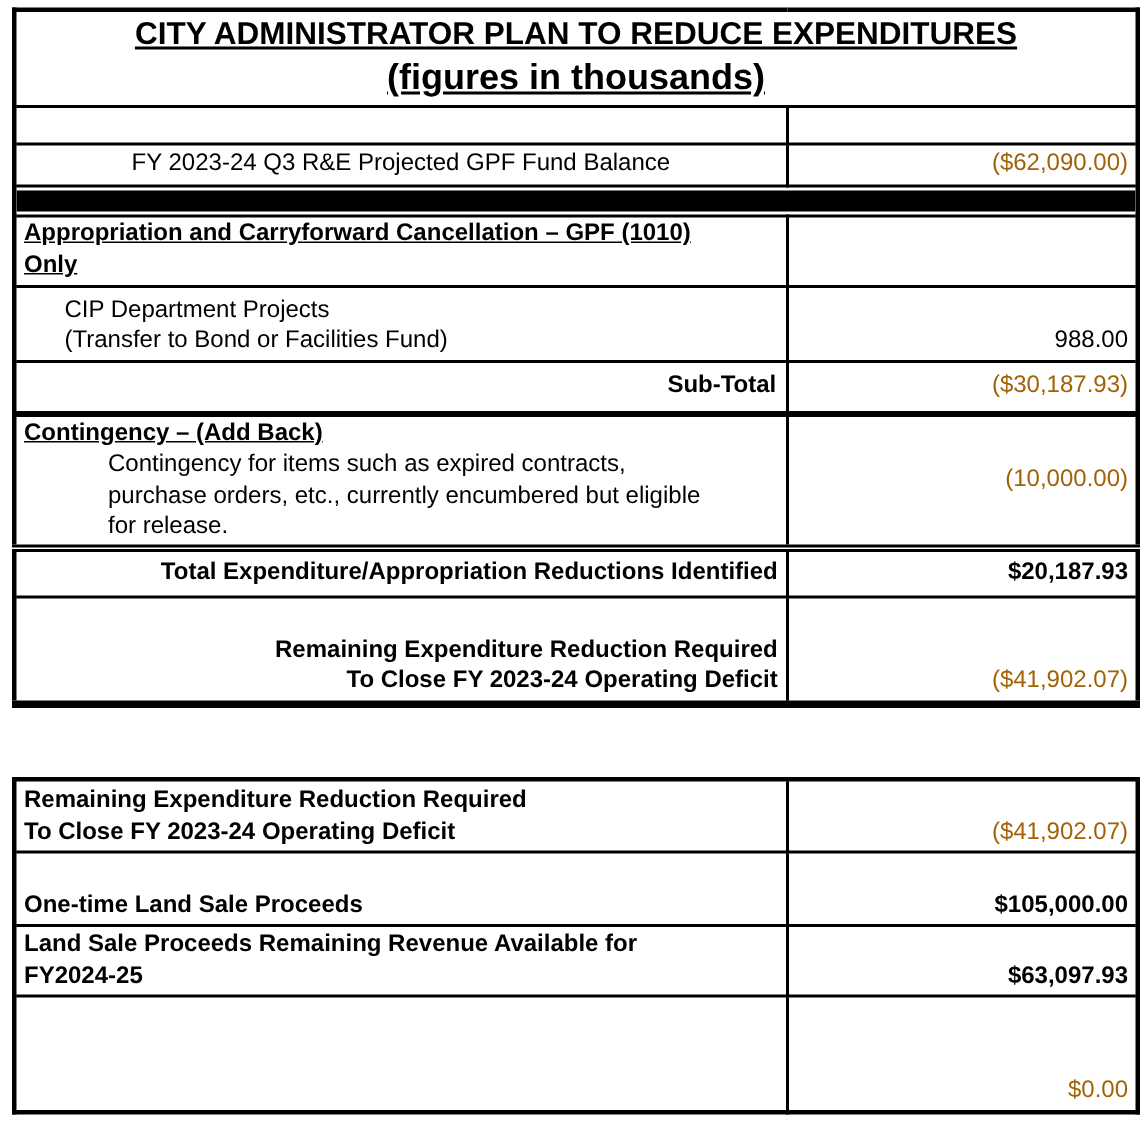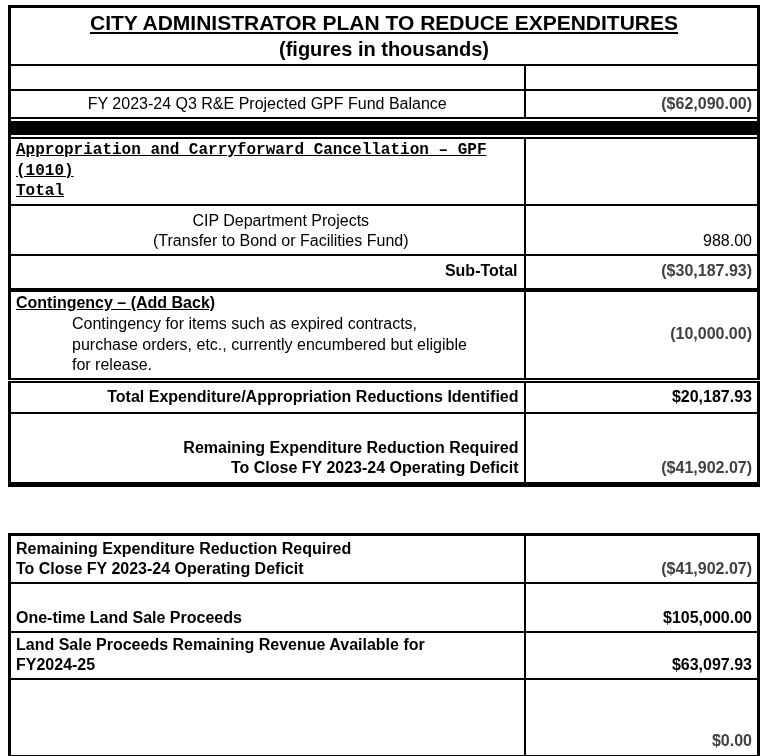--- a/index.html
+++ b/index.html
@@ -21,36 +21,36 @@
     overflow:hidden;
   }
   
   table{border:3px solid #000;}
   .t1{border-bottom-width:5px;}
 
   .u{text-decoration:underline;}
   .bold{font-weight:bold;}
   .center{text-align:center;}
   .right{text-align:right;}
-  .neg{color:#404040;font-weight:bold;}
+  .neg{color:#a16207;font-weight:normal;}
   .val{text-align:right;white-space:nowrap;}
 
   
   .title-row td{height:44px;text-align:center;vertical-align:middle;padding:2px 4px;}
   .title-line1{font-size:21px;font-weight:bold;text-decoration:underline;}
-  .title-line2{font-size:20px;font-weight:bold;}
+  .title-line2{font-size:24px;font-weight:bold;text-decoration:underline;}
   .empty-row td{height:20px;}
   .fund-row td{height:23px;vertical-align:middle;}
   .black-row td{padding:2px 0;height:18px;box-sizing:border-box;}
   .black-band{height:14px;background:#000;width:100%;}
-  .approp-row td{height:42px;vertical-align:middle;font-family:Liberation Mono, monospace;}
+  .approp-row td{height:42px;vertical-align:middle;}
   .approp-row .line{display:block;}
   .item-label{padding-left:32px;}
   .cip-row td{height:45px;}
-  .cip-row .line{display:block;text-align:center;}
+  .cip-row .line{display:block;}
   .om-row td{height:26px;}
   .op-row td{height:24px;}
   .ca-row td{height:24px;border-bottom:5px double #000;}
   .subtotal-row td{height:29px;vertical-align:middle;border-bottom:4px solid #000;}
   .subtotal-row .lbl{padding-right:6px;}
   .cont-row td{height:75px;vertical-align:middle;border-bottom:5px double #000;}
   .cont-row .hdr{display:block;margin-bottom:1px;}
   .cont-desc{display:block;padding-left:56px;width:395px;}
   .total-row td{height:26px;vertical-align:middle;}
   .rem-row td{height:64px;padding-bottom:3px;}
@@ -96,21 +96,21 @@
 
     <tr class="black-row">
       <td colspan="2">
         <div class="black-band"></div>
       </td>
     </tr>
 
     <tr class="approp-row">
       <td>
         <span class="line"><span class="bold u">Appropriation and Carryforward Cancellation – GPF (1010)</span></span>
-        <span class="line"><span class="bold u">Total</span></span>
+        <span class="line"><span class="bold u">Only</span></span>
       </td>
       <td></td>
     </tr>
 
     <tr class="cip-row">
       <td class="item-label">
         <span class="line">CIP Department Projects</span>
         <span class="line">(Transfer to Bond or Facilities Fund)</span>
       </td>
       <td class="val">988.00</td>

